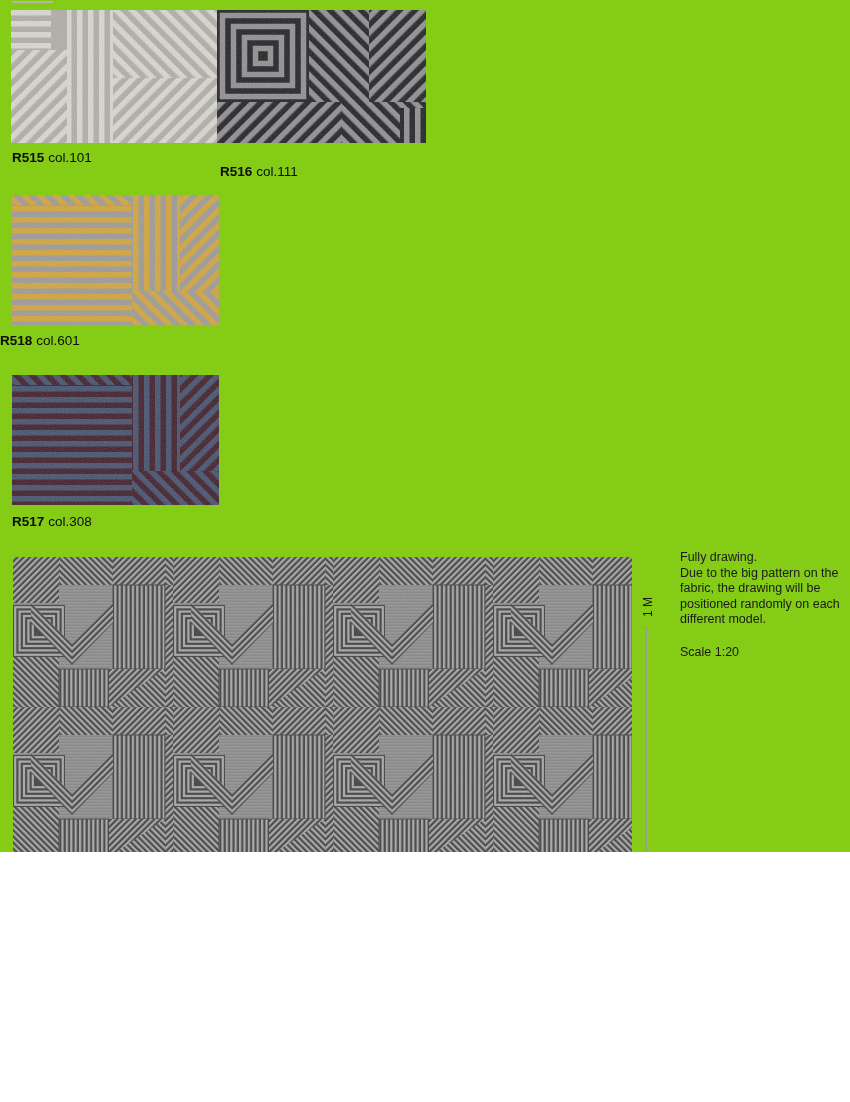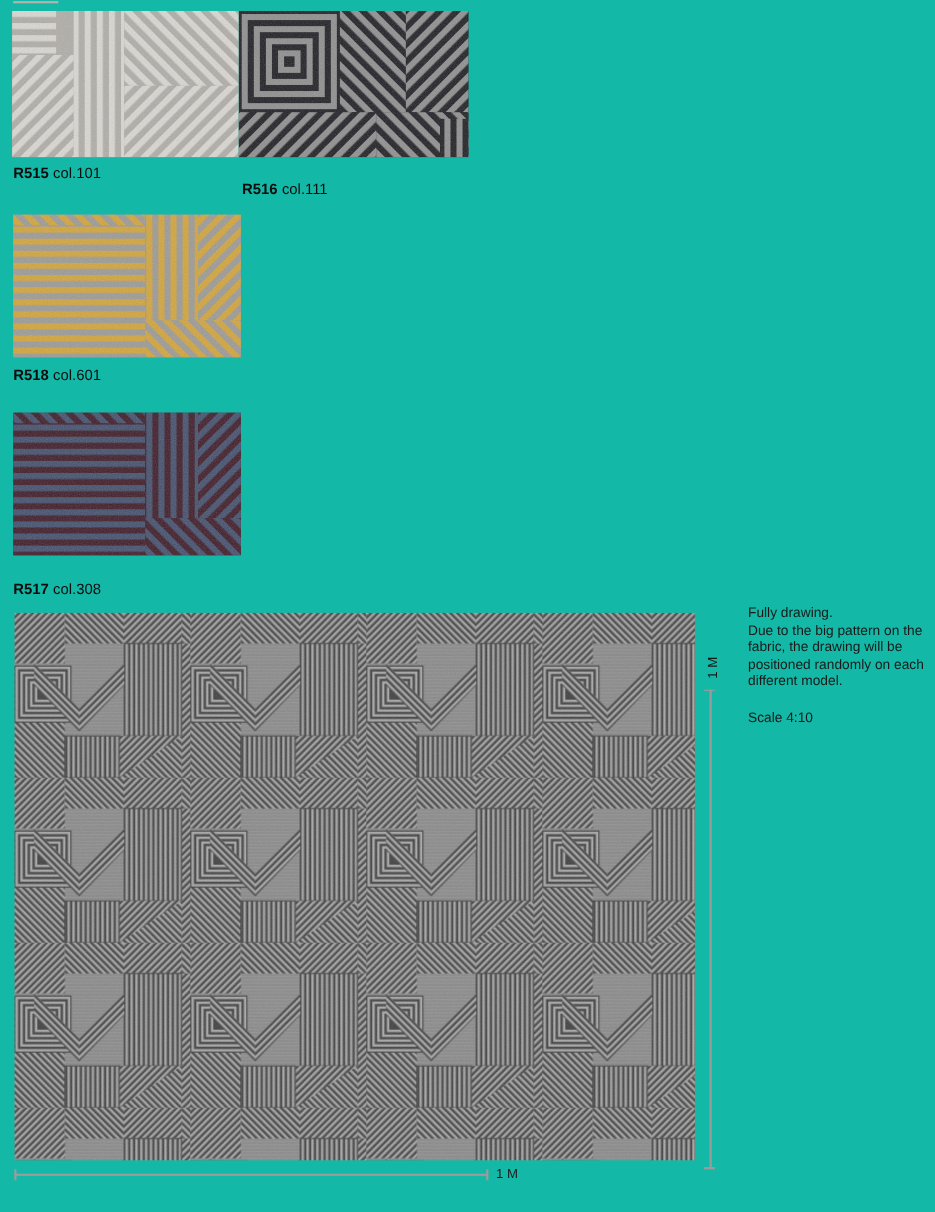--- a/index.html
+++ b/index.html
@@ -1,16 +1,16 @@
 <!DOCTYPE html>
 <html><head>
 <meta charset="utf-8">
 <style>
   html,body{margin:0;padding:0;background:#ffffff;}
-  #page{position:relative;width:850px;height:1102px;background:#14b8a6;
+  #page{position:relative;width:850px;height:852px;background:#84cc16;
         font-family:"Liberation Sans",sans-serif;overflow:hidden;}
   .swatch{position:absolute;display:block;}
   .label{position:absolute;font-size:13.5px;color:#0d0d0d;white-space:nowrap;}
   .label .code{font-weight:bold;}
   .label .col{font-weight:normal;margin-left:4px;}
   .note{position:absolute;left:680px;top:550px;width:176px;font-size:12.5px;
         line-height:15.6px;color:#1a1a1a;white-space:pre-line;}
   .scale{position:absolute;left:680px;top:645px;font-size:12.5px;color:#1a1a1a;}
   .ruler{position:absolute;background:#9c9c9c;}
   .ruler-label{position:absolute;font-size:12px;color:#1a1a1a;white-space:nowrap;}
@@ -121,21 +121,21 @@
     </defs>
     <rect width="207" height="130" style="fill:var(--bg)"></rect>
     <rect x="0" y="0" width="120" height="10" fill="url(#p518d1)"></rect>
     <rect x="0" y="10" width="120" height="120" fill="url(#p518h)"></rect>
     <rect x="120" y="0" width="48" height="96" fill="url(#p518v)"></rect>
     <rect x="168" y="0" width="39" height="96" fill="url(#p518d2)"></rect>
     <rect x="120" y="96" width="87" height="34" fill="url(#p518d1)"></rect>
     <rect width="207" height="130" filter="url(#grain)" opacity="0.22"></rect>
   </svg>
 
-  <div class="label" style="left:12px;top:333px">
+  <div class="label" style="left:0;top:333px">
     <span class="code">R518</span><span class="col">col.601</span>
   </div>
 
   <svg class="swatch" style="left: 12px; top: 375px; --bg: #421f2b; --stripe: #46526f;" width="207" height="130" viewBox="0 0 207 130" xmlns="http://www.w3.org/2000/svg">
     <defs>
       <pattern id="p517h" patternUnits="userSpaceOnUse" width="11" height="11">
         <rect width="11" height="11" style="fill:var(--bg)"></rect>
           <rect width="11" height="5.5" style="fill:var(--stripe)"></rect>
       </pattern>
       <pattern id="p517v" patternUnits="userSpaceOnUse" width="11" height="11">
@@ -153,21 +153,21 @@
     </defs>
     <rect width="207" height="130" style="fill:var(--bg)"></rect>
     <rect x="0" y="0" width="120" height="10" fill="url(#p517d1)"></rect>
     <rect x="0" y="10" width="120" height="120" fill="url(#p517h)"></rect>
     <rect x="120" y="0" width="48" height="96" fill="url(#p517v)"></rect>
     <rect x="168" y="0" width="39" height="96" fill="url(#p517d2)"></rect>
     <rect x="120" y="96" width="87" height="34" fill="url(#p517d1)"></rect>
     <rect width="207" height="130" filter="url(#grain)" opacity="0.22"></rect>
   </svg>
 
-  <div class="label" style="left:12px;top:528px">
+  <div class="label" style="left:12px;top:514px">
     <span class="code">R517</span><span class="col">col.308</span>
   </div>
 
   <svg class="swatch" style="left: 13px; top: 557px; --base: #8e8e8e; --light: #a8a8a8; --dark: #454545;" width="619" height="498" viewBox="0 0 619 498" xmlns="http://www.w3.org/2000/svg">
     <defs>
       <pattern id="btex" patternUnits="userSpaceOnUse" width="3" height="3">
         <rect width="3" height="3" style="fill:var(--base)"></rect>
         <rect width="3" height="1" fill="rgba(255,255,255,0.06)"></rect>
         <rect y="2" width="3" height="1" fill="rgba(0,0,0,0.06)"></rect>
       </pattern>
@@ -219,15 +219,15 @@
   <div class="ruler" style="left:13px;top:1067px;width:430px;height:1.5px"></div>
   <div class="ruler" style="left:13px;top:1063px;width:1.5px;height:10px"></div>
   <div class="ruler" style="left:442px;top:1063px;width:1.5px;height:10px"></div>
   <div class="ruler-label" style="left:451px;top:1060px">1 M</div>
 
   <div class="note">Fully drawing.
 Due to the big pattern on the
 fabric, the drawing will be
 positioned randomly on each
 different model.</div>
-  <div class="scale">Scale 4:10</div>
+  <div class="scale">Scale 1:20</div>
 
 </div>
 
 </body></html>

